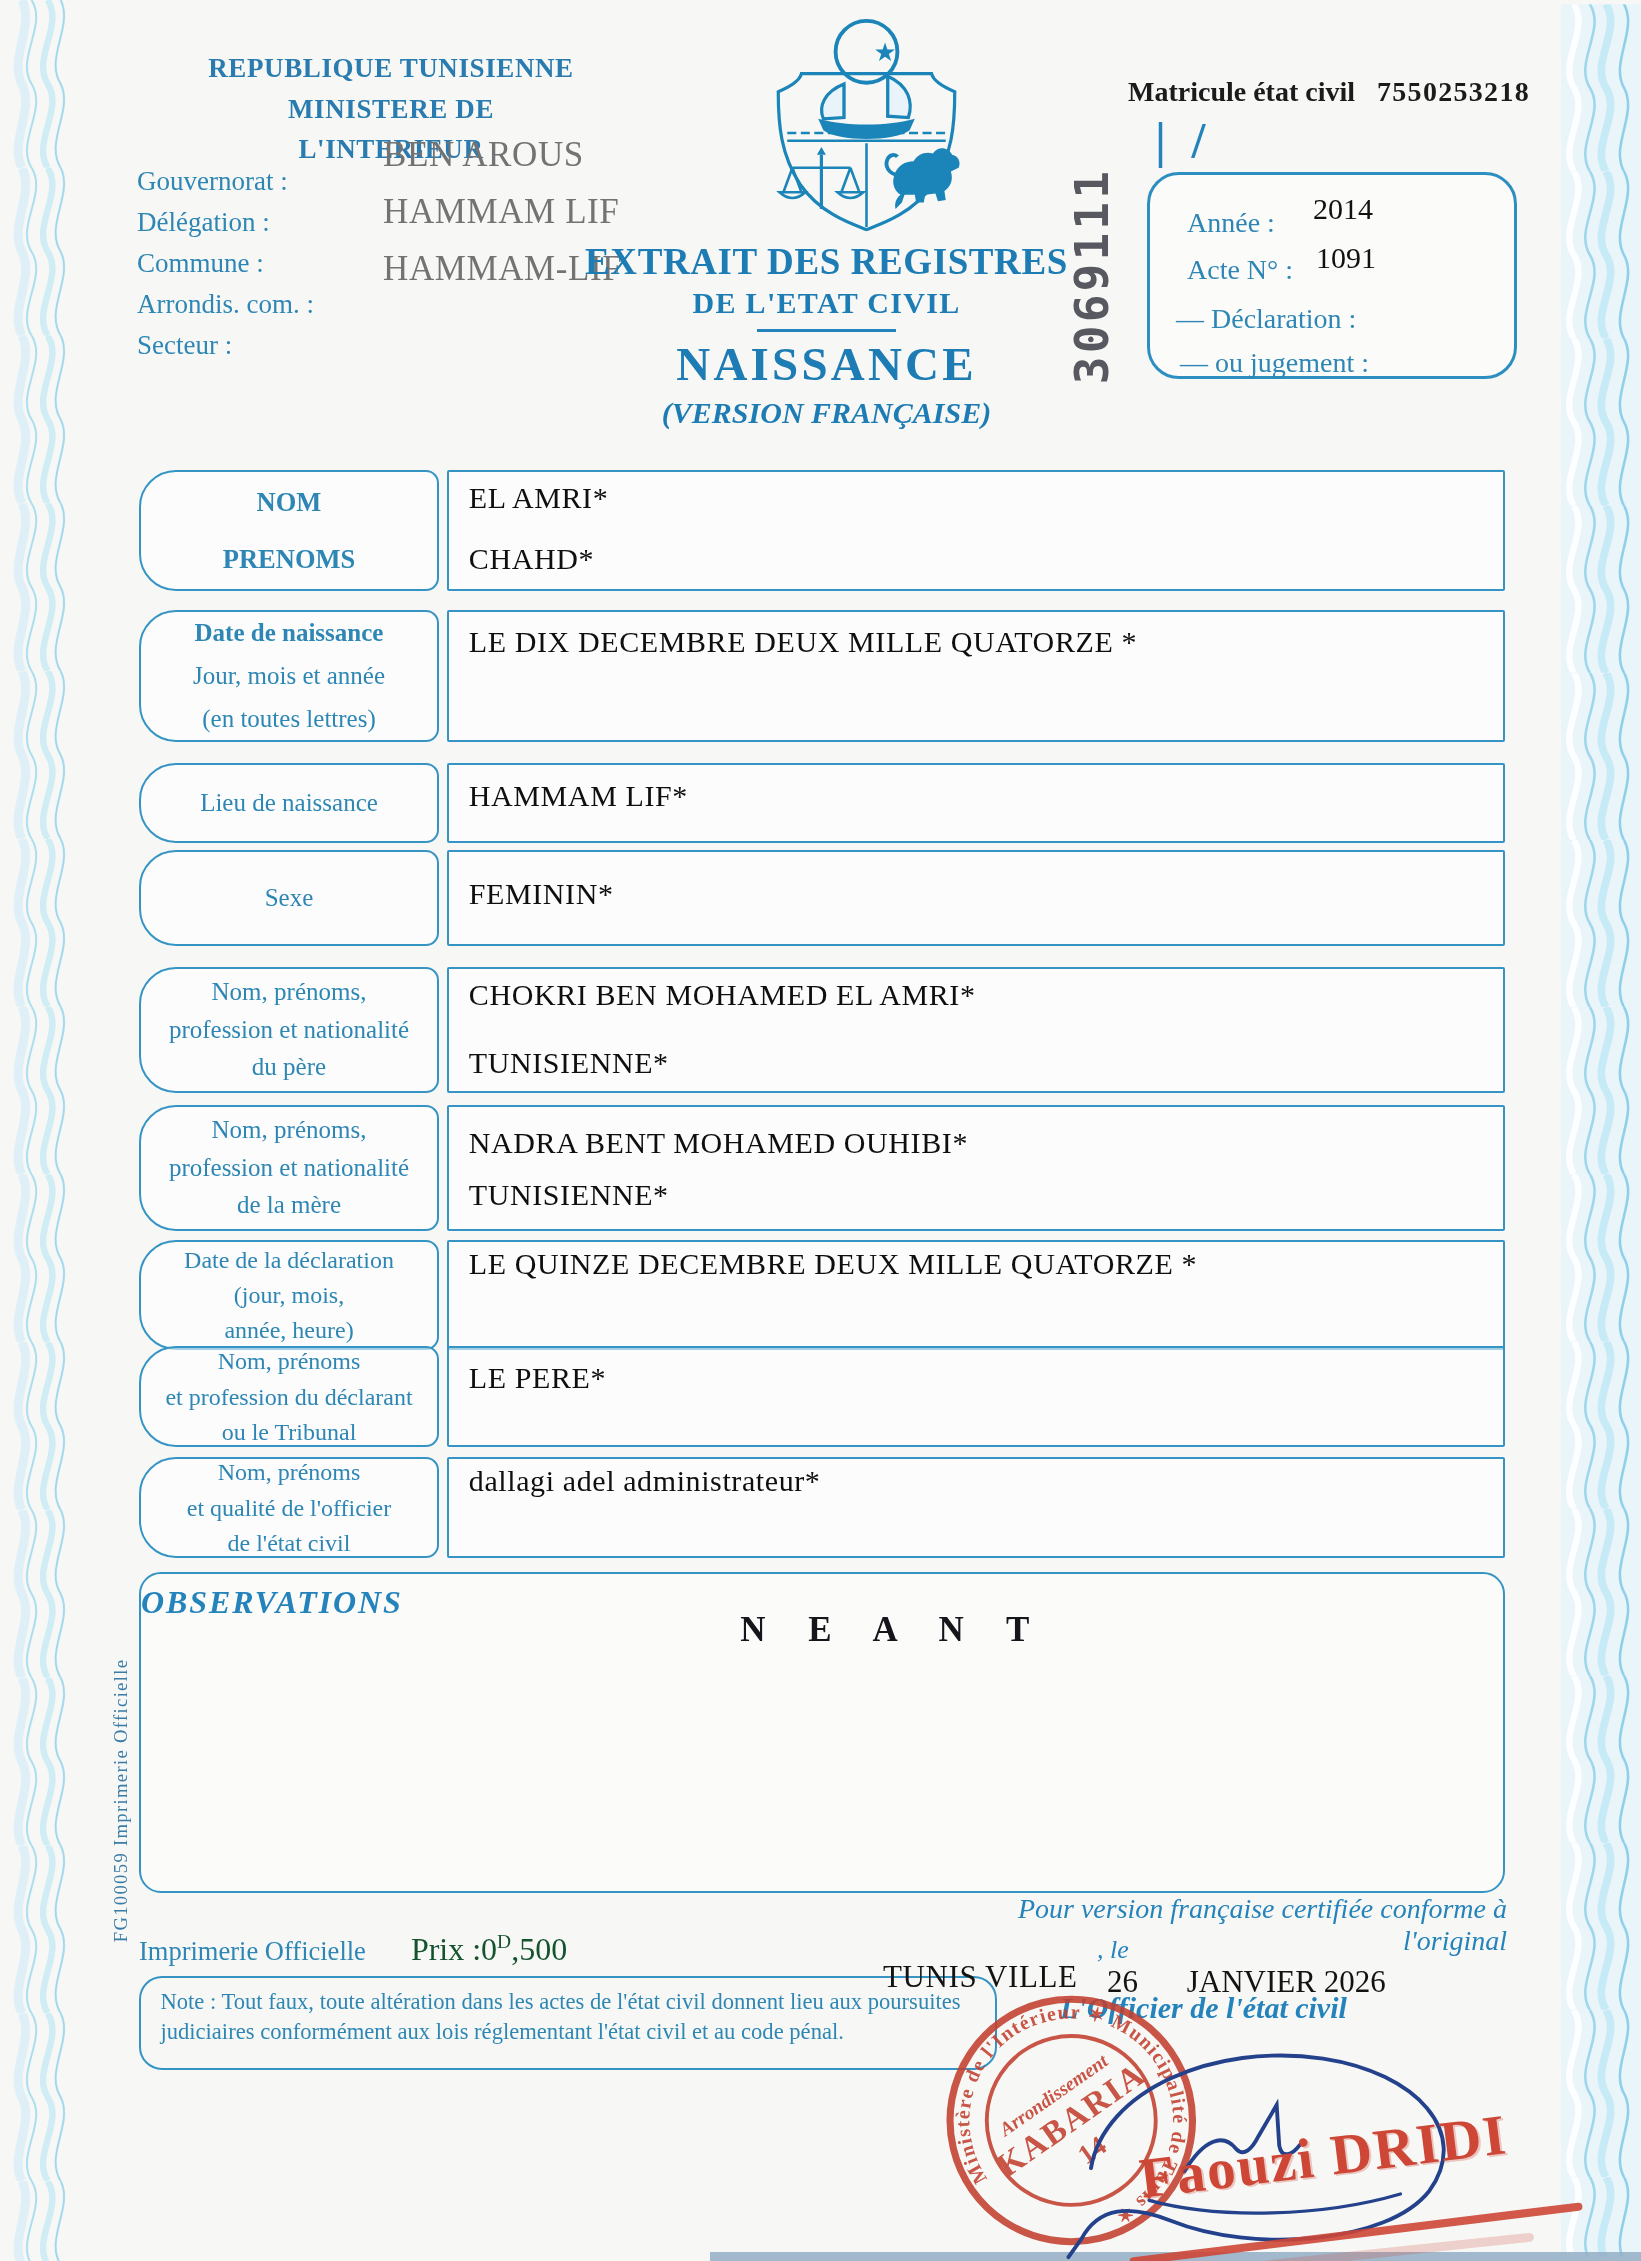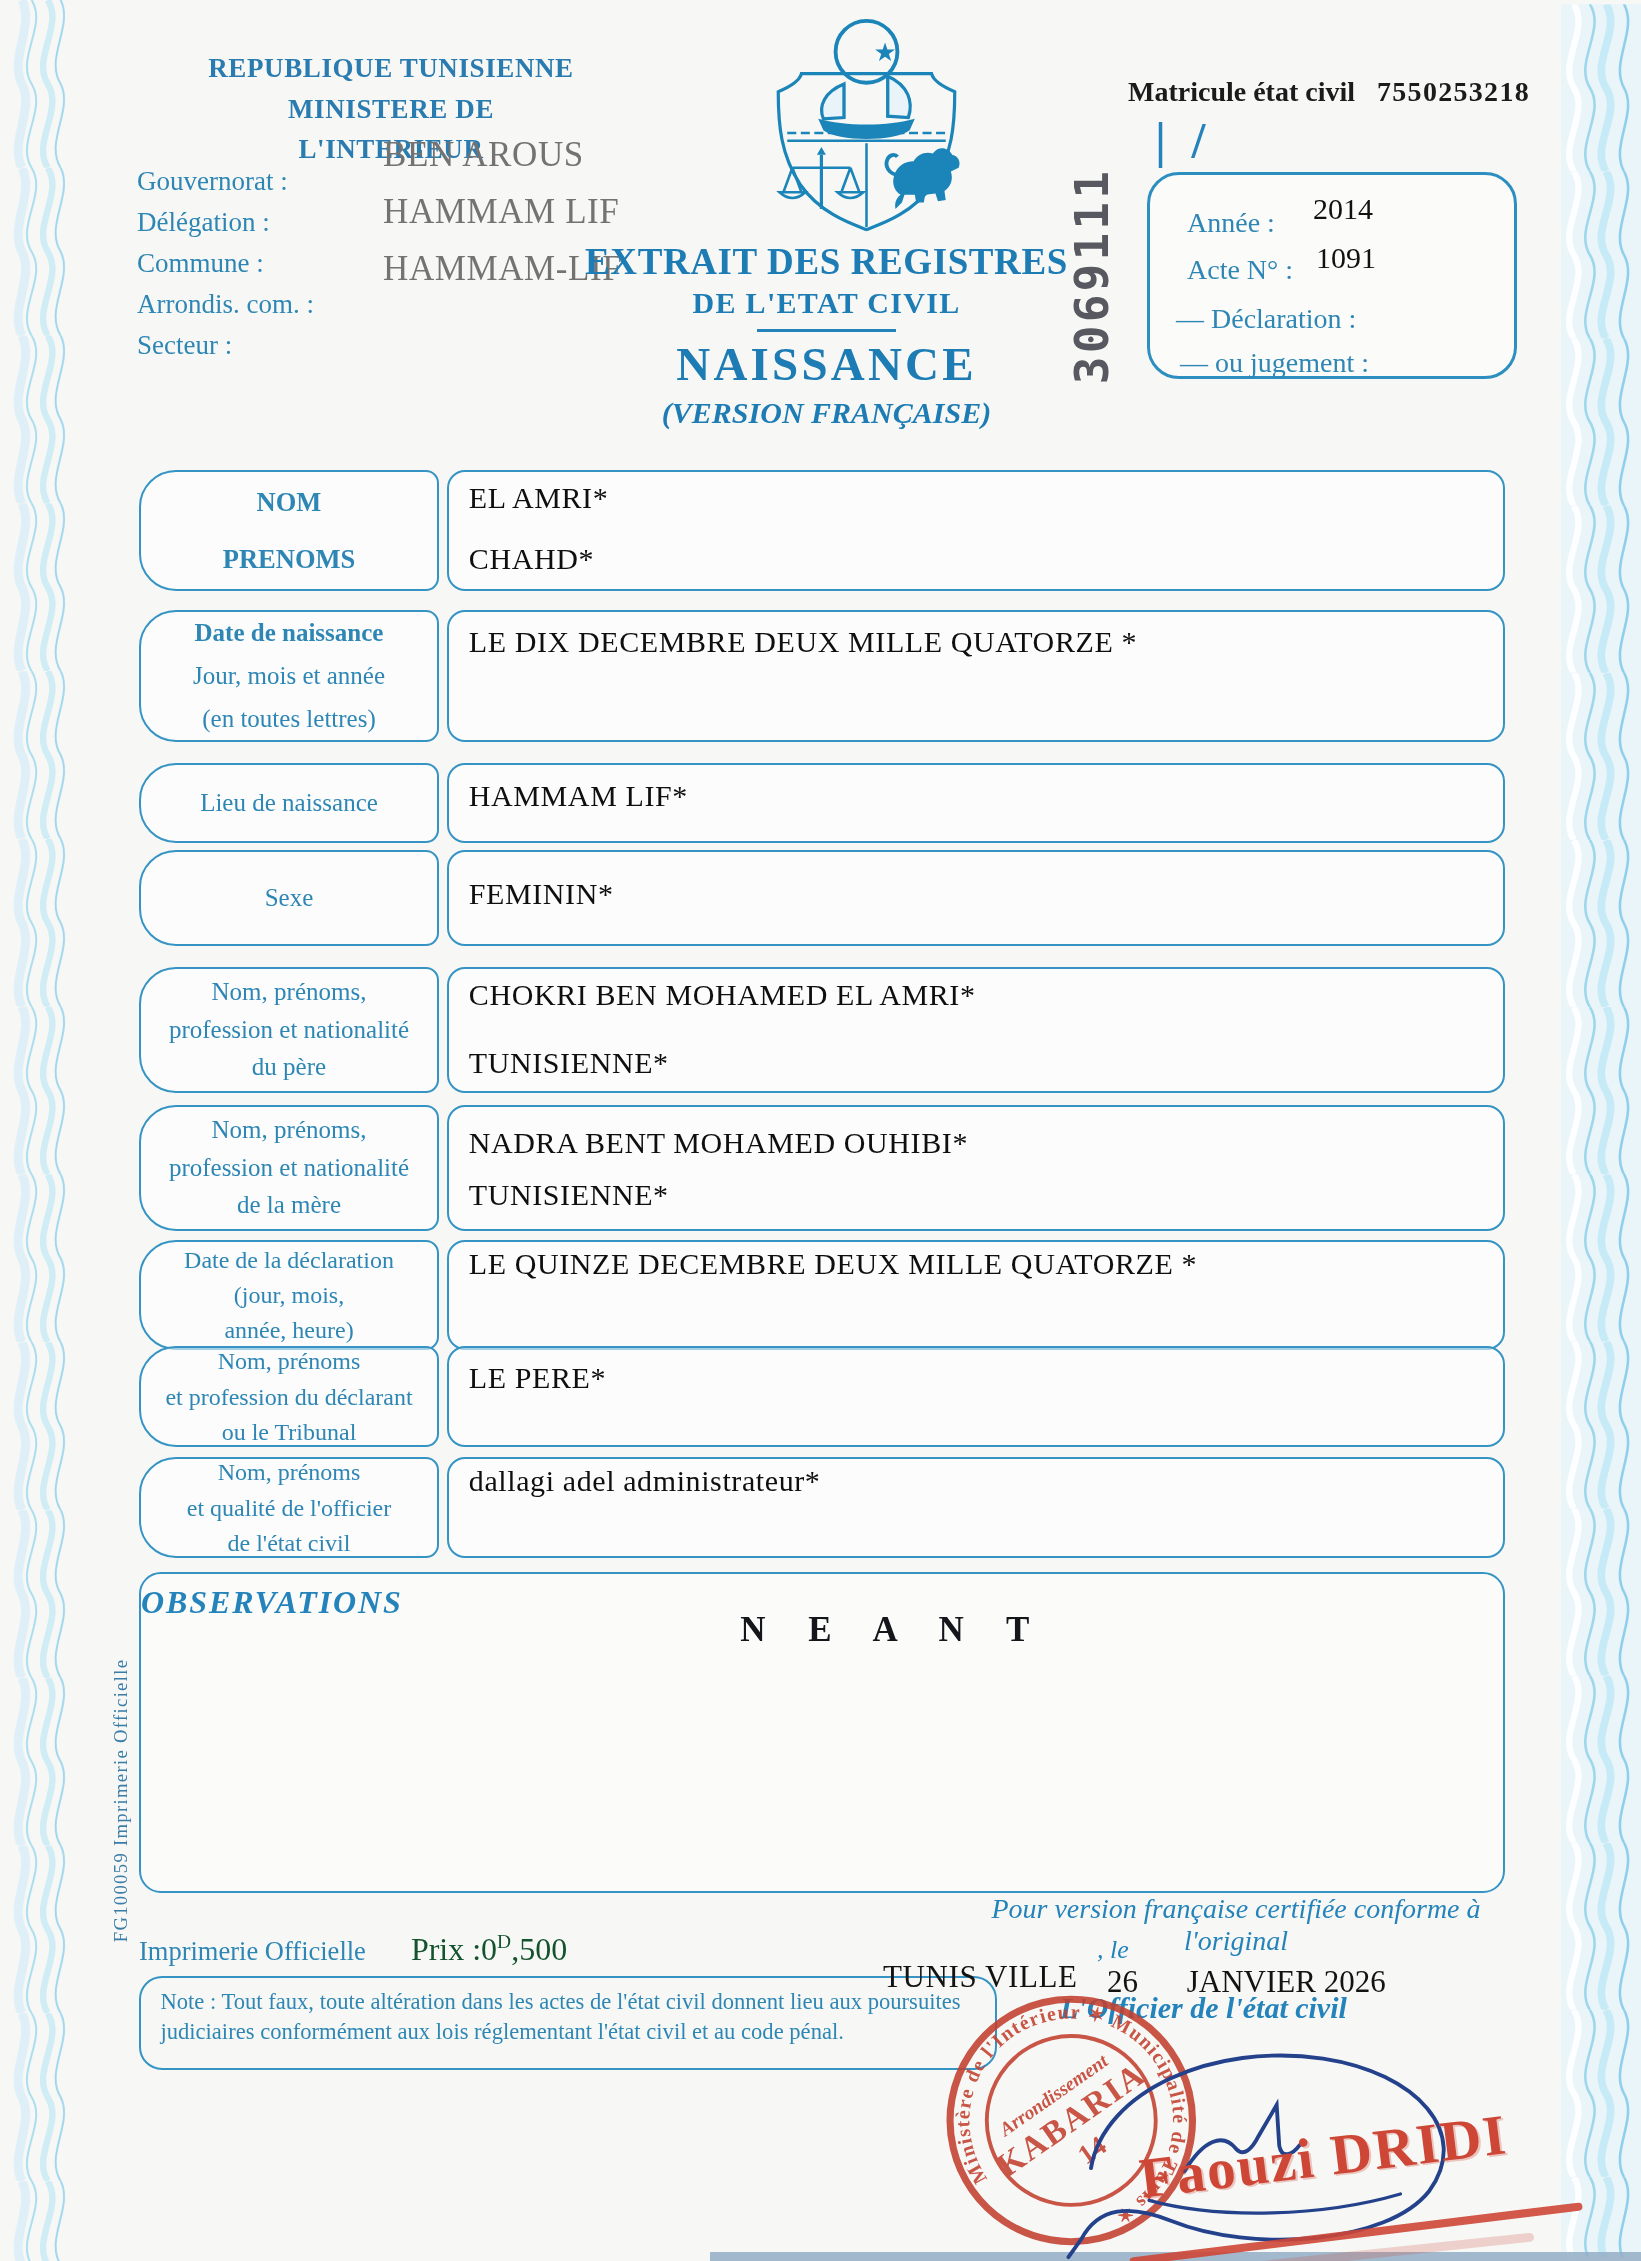--- a/index.html
+++ b/index.html
@@ -64,21 +64,21 @@
   .a-decl { left:26px; top:128px; }
   .a-jug { left:30px; top:172px; }
   
   .row { position:absolute; left:139px; width:1366px; display:flex; gap:8.4px; }
   .cellL, .cellR { border:2.6px solid #3694c4; background:rgba(255,255,255,.55); }
   .cellL {
     width:300px; flex:0 0 300px; border-radius:37px 13px 13px 37px;
     display:flex; flex-direction:column; justify-content:center; align-items:center;
     text-align:center; color:#2e86b5; font-size:25px; line-height:1.3; gap:5.2px; padding:3.9px 5.2px;
   }
-  .cellR { flex:1; border-radius:18px; padding:9px 6.5px 0 19.4px; font-size:30px; color:#0f0f0f; }
+  .cellR { flex:1; border-radius:2px; padding:9px 6.5px 0 19.4px; font-size:30px; color:#0f0f0f; }
   .cellR .vv { display:block; letter-spacing:0.6px; }
   .r-nom        { top:470px;  height:121px; }
   .r-nom .cellL { font-weight:bold; gap:22px; font-size:26.5px; }
   .r-nom .v2    { margin-top:27px; }
   .r-datenaiss  { top:610px;  height:132px; }
   .r-datenaiss .cellL { gap:10.3px; }
   .r-datenaiss .cellL .l1 { font-weight:bold; }
   .r-datenaiss .cellR { padding-top:13px; }
   .r-lieu       { top:763px; height:80px; }
   .r-lieu .cellR{ padding-top:14px; }
@@ -120,21 +120,21 @@
   .imprimerie-line { position:absolute; left:139px; top:1909px; display:flex; gap:45px; align-items:baseline; }
   .imprimerie-line .imp { color:#2e86b5; font-size:26.5px; }
   .imprimerie-line .price { color:#14532d; font-size:32px;margin-top:22px; }
   .imprimerie-line .price sup { font-size:19.4px; }
   .note-box {
     position:absolute; left:139px; top:1976px; width:858px; height:94px;
     border:2.6px solid #3694c4; border-radius:23px; padding:9px 19.4px;
     color:#2e86b5; font-size:22.6px; line-height:1.32;
   }
   .certify-line {
-    position:absolute; left:965px; top:1893px; width:542px; text-align:center;
+    position:absolute; left:965px; top:1893px; width:542px; text-align:right;
     color:#2583bb; font-style:italic; font-size:28px;
   }
   .city-line { position:absolute; left:883px; top:1959px; font-size:31px; letter-spacing:0.6px; color:#131313; }
   .le-mark { position:absolute; left:1097px; top:1935px; color:#2583bb; font-style:italic; font-size:26px; }
   .date-line { position:absolute; left:1107px; top:1964px; font-size:31px; color:#131313; }
   .date-line .my { margin-left:41px; }
   .officer-title-line {
     position:absolute; left:1060px; top:1991px; color:#2583bb;
     font-weight:bold; font-style:italic; font-size:30px;
   }

